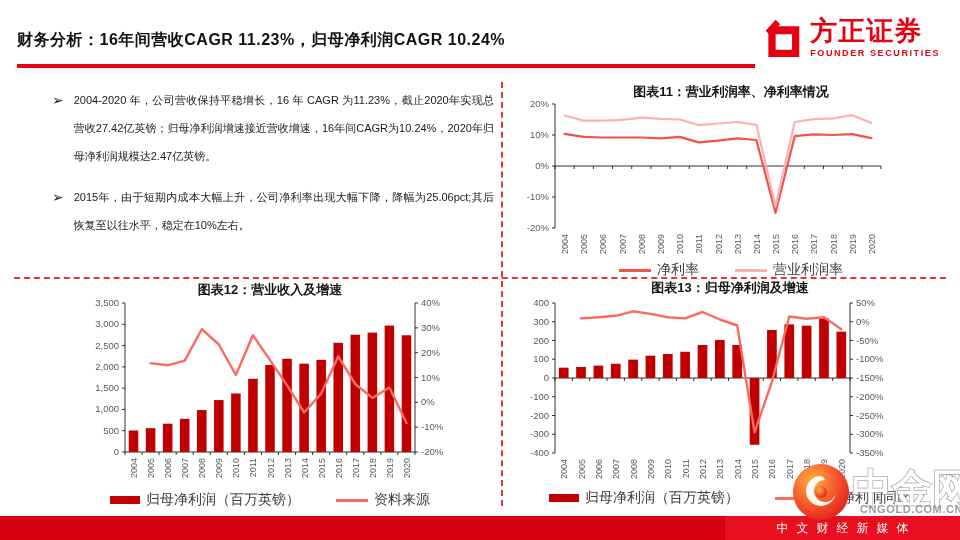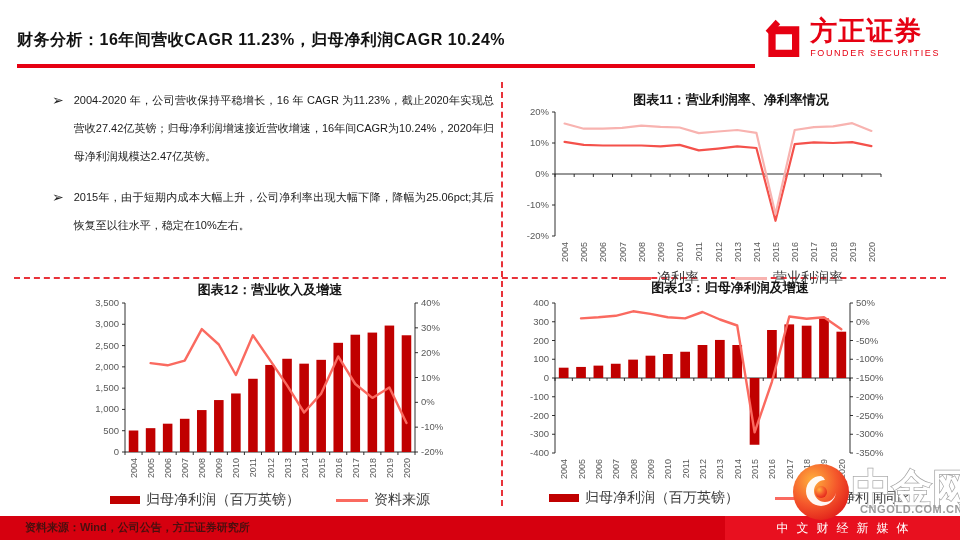--- a/index.html
+++ b/index.html
@@ -4,21 +4,21 @@
 <style>
   html,body{margin:0;padding:0;background:#e9e9e9;}
   .slide{position:relative;width:960px;height:540px;background:#ffffff;overflow:hidden;
          font-family:"Liberation Sans",sans-serif;}
   
   .page-title{position:absolute;left:17px;top:30px;width:760px;font-size:16px;font-weight:bold;
               color:#111;letter-spacing:0.5px;white-space:nowrap;}
   .title-underline{position:absolute;left:17px;top:64px;width:738px;height:4px;background:#e60012;}
   .logo{position:absolute;right:20px;top:16px;display:flex;align-items:center;gap:8px;}
   .logo-text-cn{font-size:27px;font-weight:bold;color:#e60012;line-height:1;letter-spacing:1px;}
-  .logo-text-en{font-size:9px;font-weight:normal;color:#e60012;letter-spacing:1.6px;margin-top:3px;text-align:center;}
+  .logo-text-en{font-size:9px;font-weight:bold;color:#e60012;letter-spacing:1.6px;margin-top:3px;text-align:center;}
   
   .divider-v{position:absolute;left:501px;top:82px;height:424px;width:0;border-left:2px dashed #e8323a;}
   .divider-h{position:absolute;left:14px;top:277px;width:932px;height:0;border-top:2px dashed #e8323a;}
   
   .bullets{position:absolute;left:52px;top:86px;width:442px;}
   .bullet{display:flex;gap:10px;margin-bottom:13px;}
   .bullet-marker{flex:0 0 auto;font-size:14px;color:#222;line-height:28px;}
   .bullet-text{margin:0;font-size:11px;line-height:28px;color:#1a1a1a;
                text-align:justify;text-justify:inter-ideograph;}
   
@@ -70,21 +70,21 @@
     <div class="bullet">
       <span class="bullet-marker">➢</span>
       <p class="bullet-text">2004-2020 年，公司营收保持平稳增长，16 年 CAGR 为11.23%，截止2020年实现总营收27.42亿英镑；归母净利润增速接近营收增速，16年间CAGR为10.24%，2020年归母净利润规模达2.47亿英镑。</p>
     </div>
     <div class="bullet">
       <span class="bullet-marker">➢</span>
       <p class="bullet-text">2015年，由于短期内成本大幅上升，公司净利率出现大幅下降，降幅为25.06pct;其后恢复至以往水平，稳定在10%左右。</p>
     </div>
   </div>
 
-  <div class="chart-block" style="left:515px;top:92px;width:432px;">
+  <div class="chart-block" style="left:515px;top:84px;width:432px;">
     <div class="chart-title">图表11：营业利润率、净利率情况</div>
     <svg width="432" height="160" viewBox="0 0 432 160">
         <g stroke="#1a1a1a" stroke-width="0.9">
           <line x1="40" y1="4" x2="40" y2="128"></line>
           <line x1="40" y1="66" x2="366" y2="66"></line>
           <line x1="40" y1="66" x2="40" y2="69"></line>
           <line x1="59.17647058823529" y1="66" x2="59.17647058823529" y2="69"></line>
           <line x1="78.35294117647058" y1="66" x2="78.35294117647058" y2="69"></line>
           <line x1="97.52941176470588" y1="66" x2="97.52941176470588" y2="69"></line>
           <line x1="116.70588235294117" y1="66" x2="116.70588235294117" y2="69"></line>
@@ -362,21 +362,20 @@
           <span>归母净利润（百万英镑）</span>
         </span>
         <span class="leg-item">
           <span class="leg-marker leg-line" style="background: rgb(250, 106, 96);"></span>
           <span>归母净利润同比</span>
         </span>
       </div>
   </div>
 
   <div class="footer-strip"></div>
-  <div class="footer-source">资料来源：Wind，公司公告，方正证券研究所</div>
 
   <svg class="wm-logo" width="60" height="60" viewBox="0 0 60 60">
     <defs>
       <radialGradient id="wmg" cx="35%" cy="30%" r="80%">
         <stop offset="0%" stop-color="#ffb13d"></stop>
         <stop offset="55%" stop-color="#f4562b"></stop>
         <stop offset="100%" stop-color="#df1a18"></stop>
       </radialGradient>
     </defs>
     <circle cx="30" cy="30" r="28" fill="url(#wmg)"></circle>

